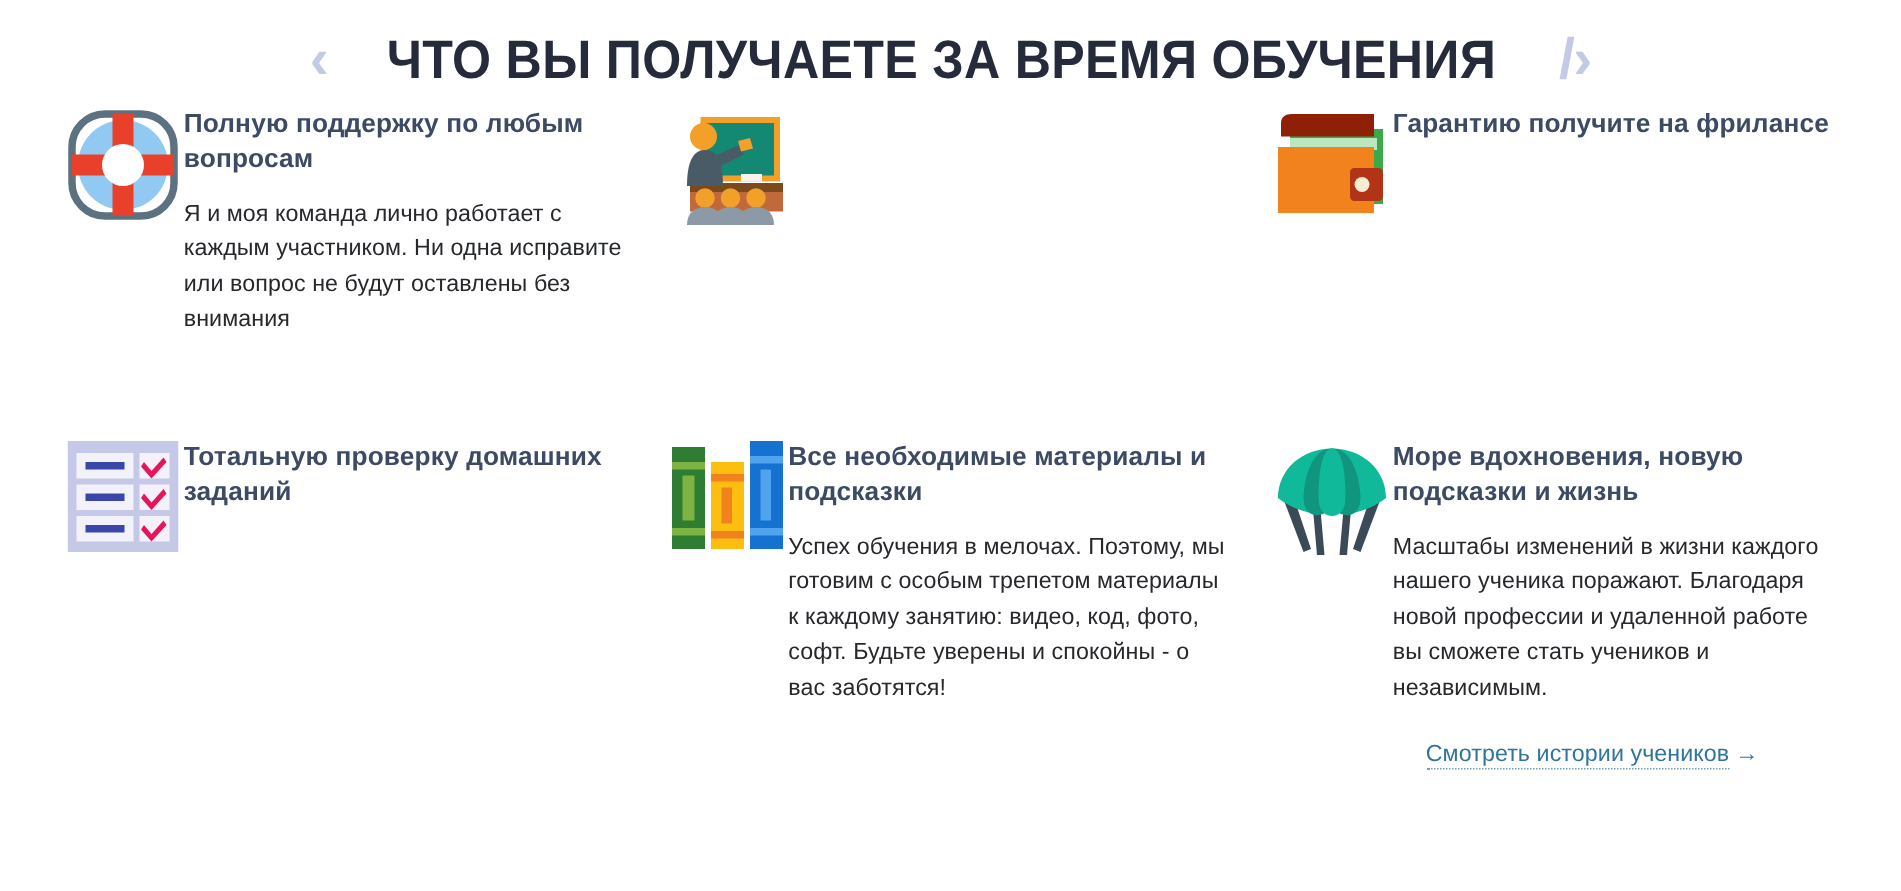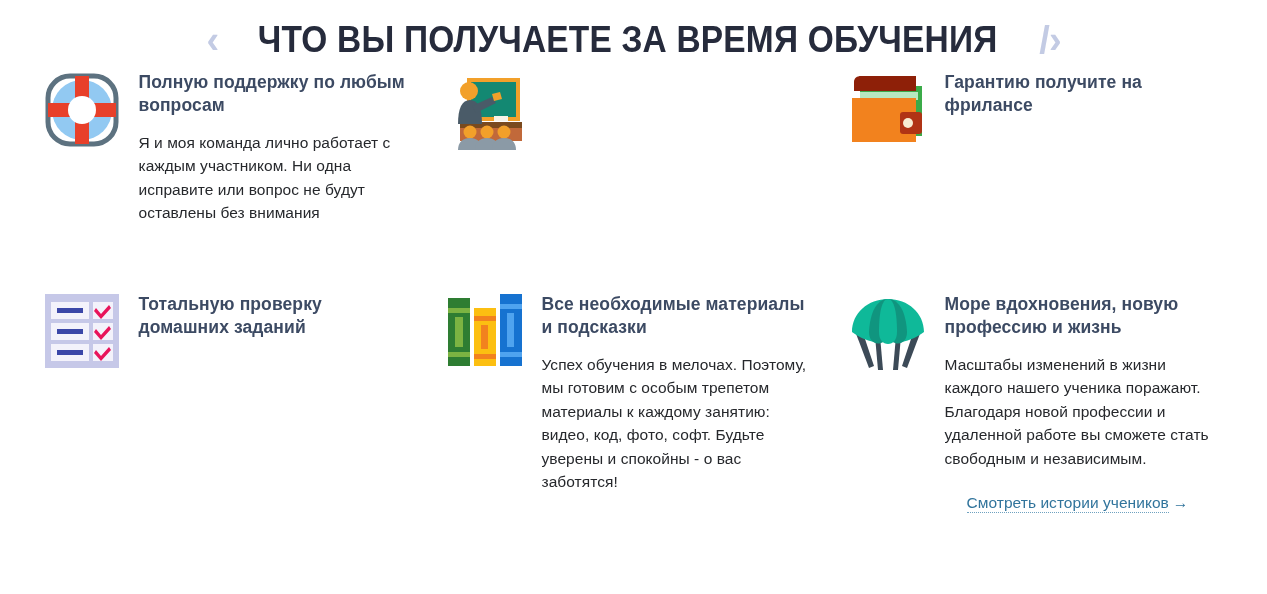--- a/index.html
+++ b/index.html
@@ -55,21 +55,20 @@
     grid-template-columns: repeat(3, 400px);
     justify-content: center;
     column-gap: 3px;
     row-gap: 0;
     padding: 0 0 0 4px;
     box-sizing: border-box;
   }
   .card {
     display: flex;
     align-items: flex-start;
-    gap: 16px;
     width: 400px;
     box-sizing: border-box;
     padding: 14px 18px 0 8px;
     min-height: 222px;
     justify-content: space-between;
   }
   .card-row2 { min-height: 200px; }
 
   .card-icon {
     flex: 0 0 82px;
@@ -278,21 +277,21 @@
         <path d="M73 37 L59 74 L54 72 L66 36 Z" fill="#3c4a57"></path>
 
         <path d="M4 38 C4 19 20 5 40 5 L40 38 C40 46 33 50 26 48 C18 46 12 44 4 38 Z" fill="#0fb999"></path>
         <path d="M76 38 C76 19 60 5 40 5 L40 38 C40 46 47 50 54 48 C62 46 68 44 76 38 Z" fill="#0fb999"></path>
         <path d="M40 5 C29 5 22 18 21 38 C21 47 27 51 33 49 C38 47 40 44 40 38 Z" fill="#10957f"></path>
         <path d="M40 5 C51 5 58 18 59 38 C59 47 53 51 47 49 C42 47 40 44 40 38 Z" fill="#10957f"></path>
         <path d="M40 5 C34 5 31 18 31 38 C31 46 35 50 40 50 C45 50 49 46 49 38 C49 18 46 5 40 5 Z" fill="#0fb999"></path>
       </svg>
     </div>
     <div class="card-body">
-      <h3 class="card-title">Море вдохновения, новую профессию и жизнь</h3>
-      <p class="card-text">Масштабы изменений в жизни каждого нашего ученика поражают. Благодаря новой профессии и удаленной работе вы сможете стать свободным и независимым.</p>
+      <h3 class="card-title">Море вдохновения, новую подсказки и жизнь</h3>
+      <p class="card-text">Масштабы изменений в жизни каждого нашего ученика поражают. Благодаря новой профессии и удаленной работе вы сможете стать учеников и независимым.</p>
       <div class="card-link-wrap">
         <a class="card-link" href="#"><span class="link-label">Смотреть истории учеников</span><span class="link-arrow">→</span></a>
       </div>
     </div>
   </div>
 
 </div>
 
 </body></html>

